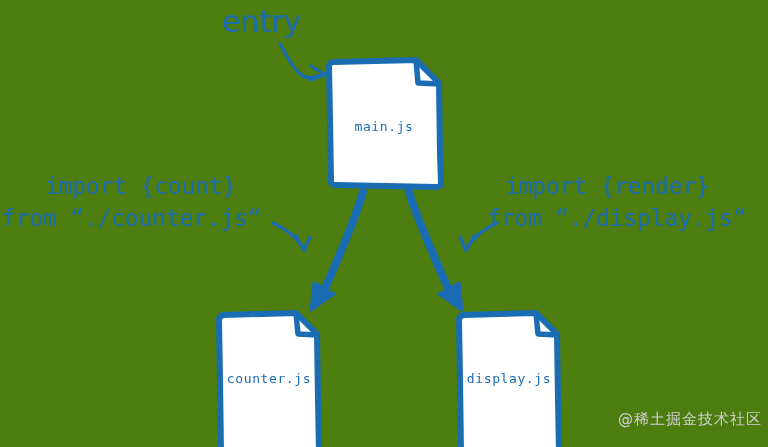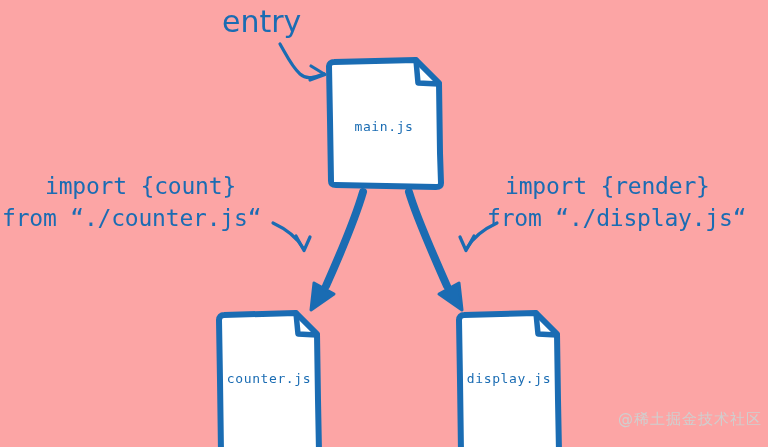--- a/index.html
+++ b/index.html
@@ -8,21 +8,21 @@
     padding: 0;
     background: #ffffff;
   }
   body {
     font-family: "DejaVu Sans", sans-serif;
   }
   #diagram-canvas {
     position: relative;
     width: 768px;
     height: 447px;
-    background: #fca5a5;
+    background: #4d7c0f;
     overflow: hidden;
   }
   #sketch-svg {
     position: absolute;
     left: 0;
     top: 0;
     width: 768px;
     height: 447px;
     display: block;
   }

